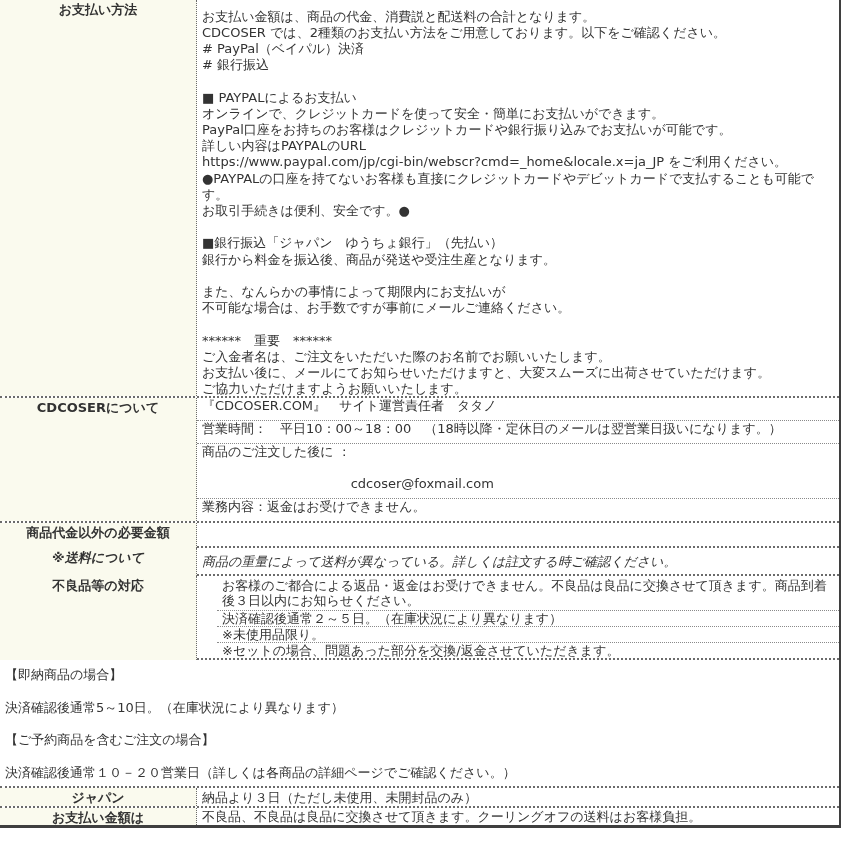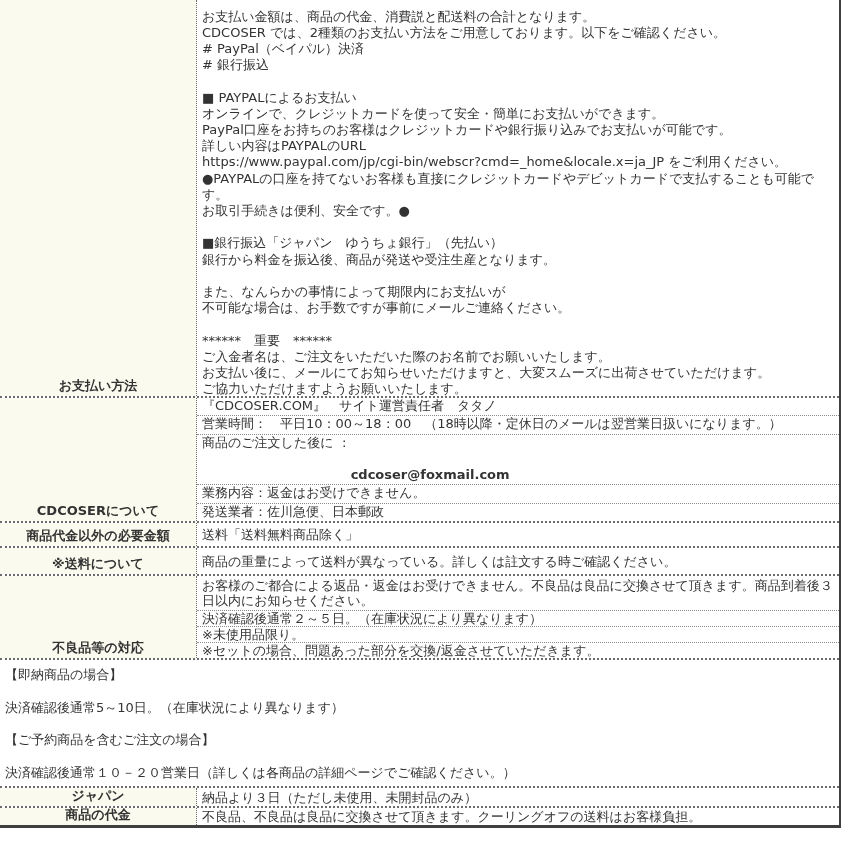--- a/index.html
+++ b/index.html
@@ -22,21 +22,21 @@
     border-bottom:2px dotted #6b6b6b;
   }
   .row:last-child{border-bottom:none;}
   .head{
     flex:0 0 197px;
     width:197px;
     box-sizing:border-box;
     background:#fafaee;
     border-right:1px dotted #6b6b6b;
     display:flex;
-    align-items:flex-end;
+    align-items:flex-start;
     justify-content:center;
     text-align:center;
     font-weight:bold;
     padding:2px 0;
     line-height:16px;
   }
   .content{
     flex:1 1 auto;
     min-width:0;
     display:flex;
@@ -51,29 +51,29 @@
   }
   .content.grow .subrow{flex:1 1 auto;}
   .subrow{
     display:flex;
     align-items:flex-start;
     padding:0 5px;
     line-height:15px;
     border-bottom:1px dotted #8a8a8a;
   }
   .subrow:last-child{border-bottom:none;}
-  .content.natural{display:block;}
+  .content.natural{display:block;margin-left:20px;}
   .natural .subrow{display:block;line-height:15px;padding:0 5px;}
   .natural .subrow:first-child{padding-top:2px;padding-bottom:2px;}
-  .bold{font-weight:bold;margin-top:32px;}
+  .bold{font-weight:normal;margin-top:32px;}
   
   .h-payment{height:398px;}
   .h-about{height:125px;}
-  .h-extra{height:25px;}
-  .h-shipnote{height:28px;}
+  .h-extra{height:25px;flex-direction:column;}
+  .h-shipnote{height:28px;font-style:italic;}
   .h-defect{height:84px;}
   .h-delivery{height:128px;}
   .h-deadline{height:41px;}
   .h-return{height:20px;}
   .h-returnship{height:17px;}
   .pad-top{padding-top:6px;}
 </style>
 </head>
 <body>
 
@@ -121,23 +121,20 @@
       <div class="subrow">
         <span>営業時間：　平日10：00～18：00　（18時以降・定休日のメールは翌営業日扱いになります。）</span>
       </div>
       <div class="subrow">
         <span>商品のご注文した後に ：</span>
           <span class="bold">cdcoser@foxmail.com</span>
       </div>
       <div class="subrow">
         <span>業務内容：返金はお受けできません。</span>
       </div>
-      <div class="subrow">
-        <span>発送業者：佐川急便、日本郵政</span>
-      </div>
     </div>
   </section>
 
   <section class="row h-extra">
     <div class="head">
       <span>商品代金以外の必要金額</span>
     </div>
     <div class="content">
       <div class="subrow">送料「送料無料商品除く」</div>
     </div>
@@ -181,20 +178,20 @@
     <div class="head">
       <span>ジャパン</span>
     </div>
     <div class="content">
       <div class="subrow">納品より３日（ただし未使用、未開封品のみ）</div>
     </div>
   </section>
 
   <section class="row h-returnship">
     <div class="head">
-      <span>商品の代金</span>
+      <span>お支払い金額は</span>
     </div>
     <div class="content">
       <div class="subrow">不良品、不良品は良品に交換させて頂きます。クーリングオフの送料はお客様負担。</div>
     </div>
   </section>
 
 </div>
 
 </body></html>

